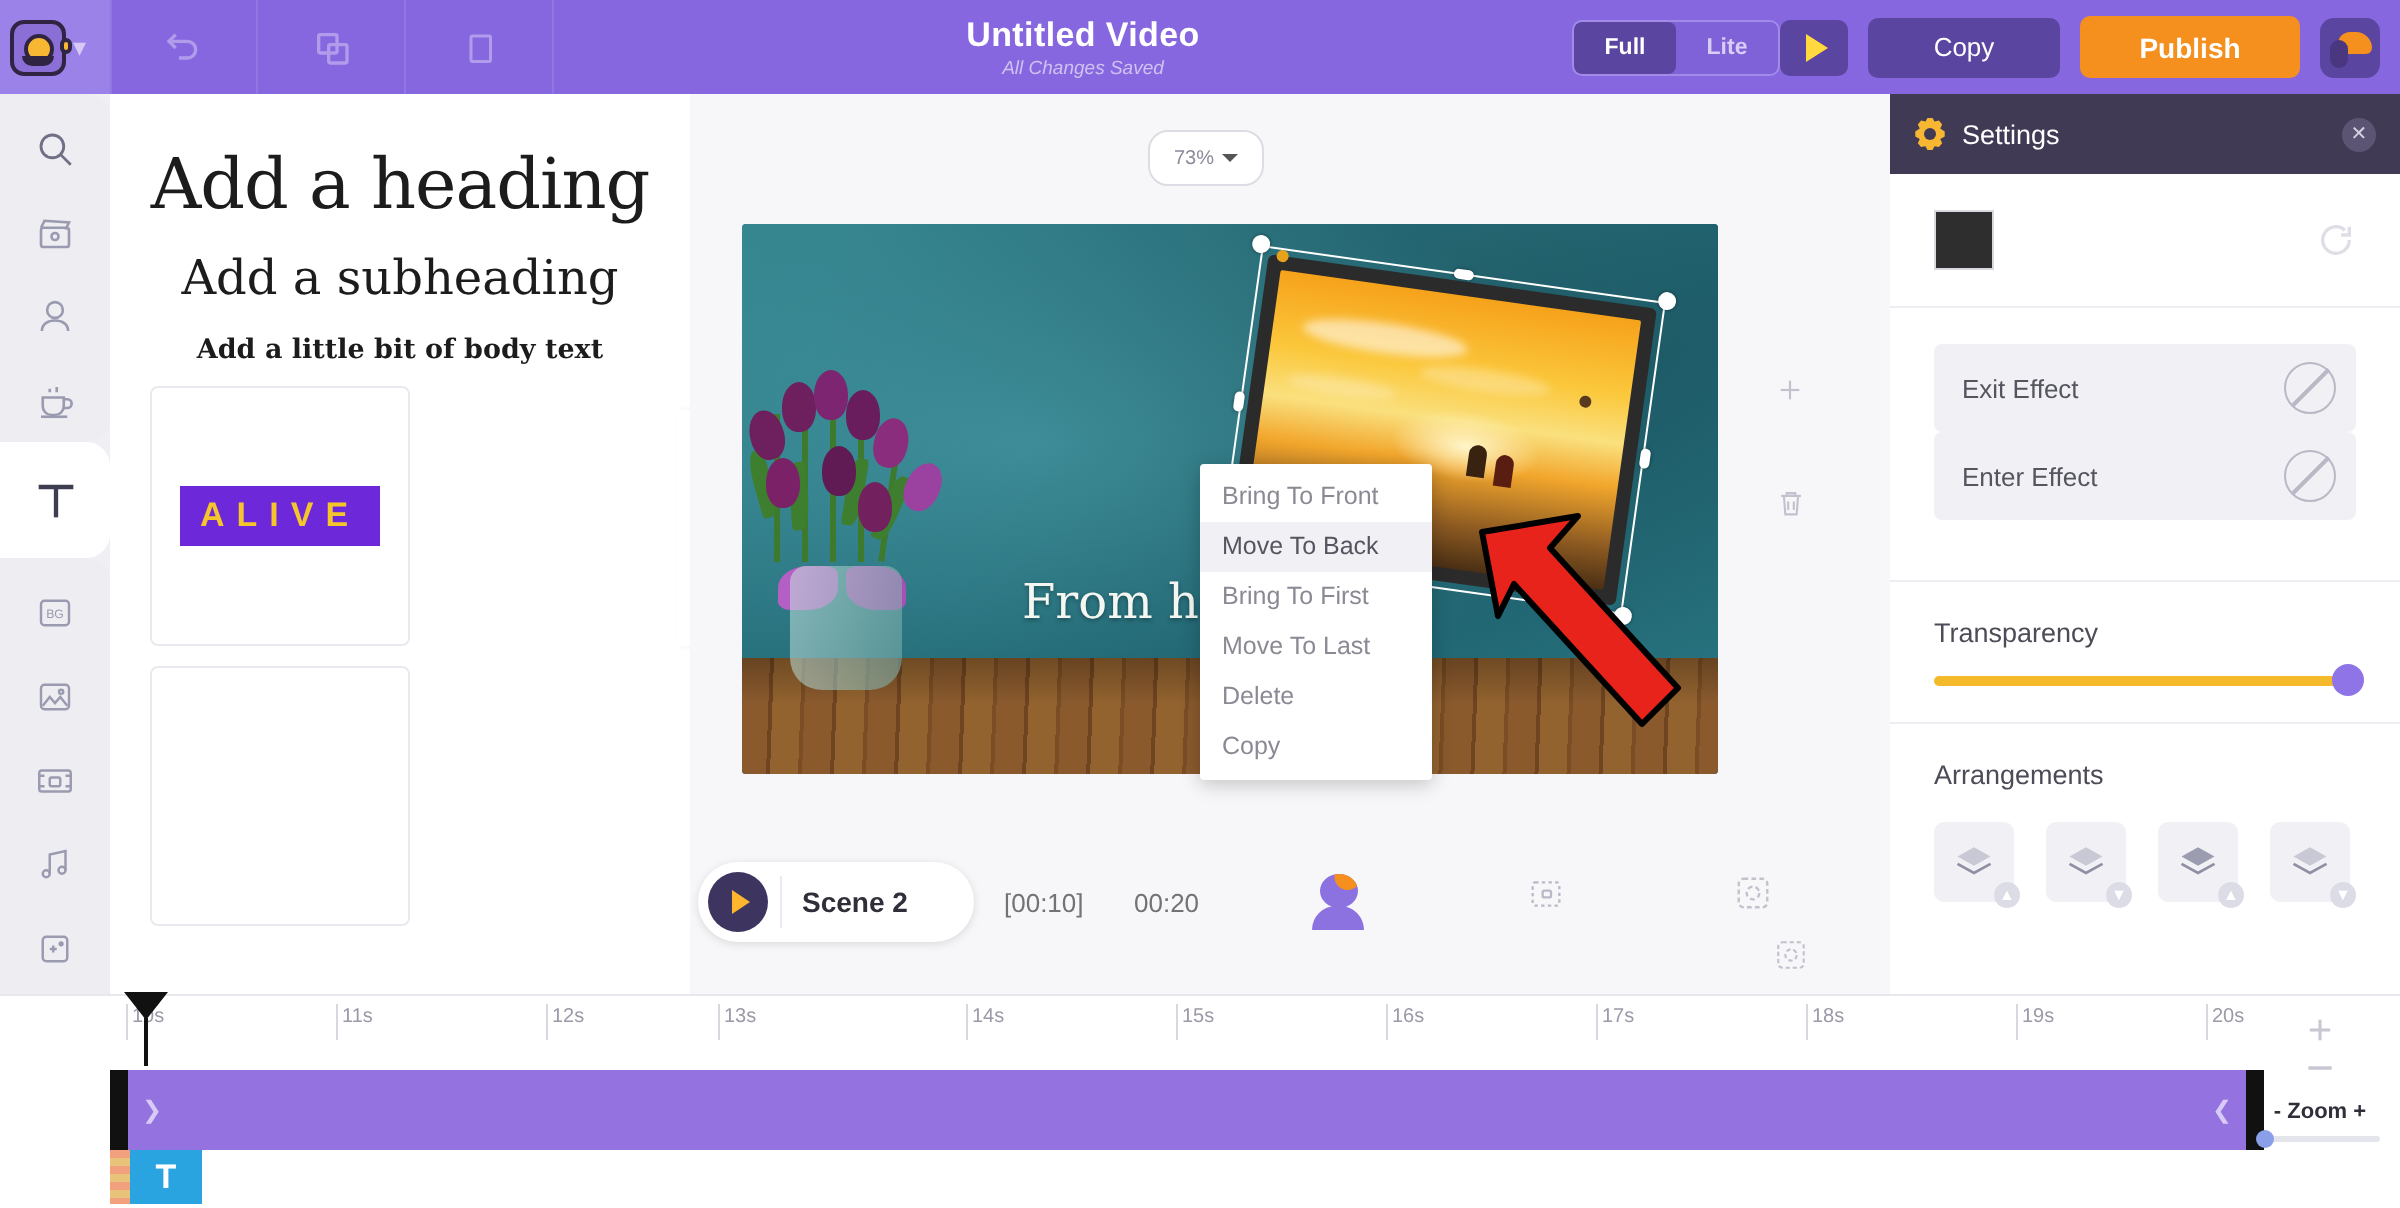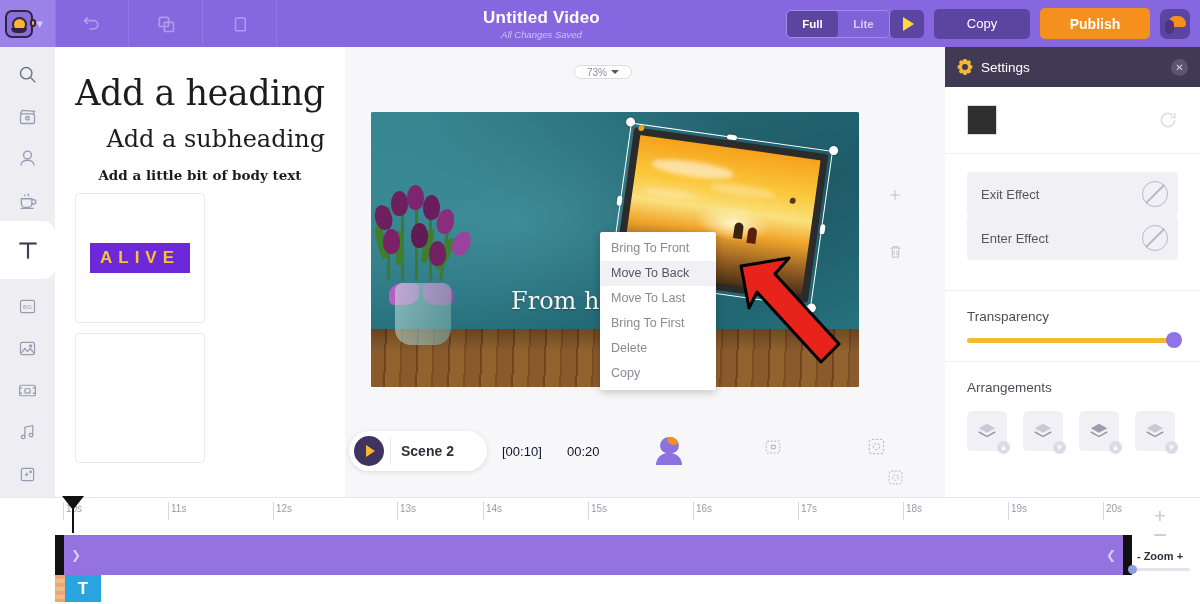--- a/index.html
+++ b/index.html
@@ -65,40 +65,40 @@
   .av-h:after { content:""; position:absolute; left:7px; top:-2px; width:13px; height:10px;
     background:#f5901f; border-radius:0 0 10px 10px; transform:rotate(8deg); }
   .av-b { position:absolute; left:1px; bottom:0; width:24px; height:11px;
     border-radius:12px 12px 0 0; background:#8b72e0; }
 
   
   .lib { position:absolute; left:55px; top:47px; width:290px; height:450px;
     background:#fff; padding:26px 20px 0 20px; overflow:hidden; }
   .lib-h1 { font-family:"DejaVu Serif", serif; font-size:35px; color:#1c1c1c; text-align:center;
     letter-spacing:-.5px; }
-  .lib-h2 { font-family:"DejaVu Serif", serif; font-size:24px; color:#1c1c1c; text-align:right;
+  .lib-h2 { font-family:"DejaVu Serif", serif; font-size:24px; color:#1c1c1c; text-align:center;
     margin-top:12px; }
   .lib-h3 { font-family:"DejaVu Serif", serif; font-size:13.5px; font-weight:bold; color:#1c1c1c;
     text-align:center; margin-top:14px; }
   .grid { display:flex; flex-wrap:wrap; gap:10px; margin-top:10px; }
   .card { width:130px; height:130px; border:1px solid #e9e9ef; border-radius:4px; background:#fff;
     display:flex; flex-direction:column; align-items:center; justify-content:center; }
   .c1-t { font-family:"DejaVu Serif", serif; font-style:italic; font-weight:bold; font-size:13px;
     color:#111; }
   .c1-rule { width:92px; height:3px; background:#f5c52c; margin:3px 0 6px; }
   .c1-s { font-size:7.5px; letter-spacing:1.2px; color:#777; font-weight:bold; }
   .c2-box { background:#6d28d9; padding:5px 10px; }
   .c2-t { color:#f5c52c; font-weight:bold; font-size:17px; letter-spacing:6px; }
   .lib-collapse { position:absolute; left:338px; top:205px; width:24px; height:118px;
     background:#fff; border-radius:0 14px 14px 0; box-shadow:2px 0 4px rgba(0,0,0,.06);
     display:flex; align-items:center; justify-content:center; color:#6c63b5; font-size:13px; }
 
   
   .work { position:absolute; left:345px; top:47px; width:600px; height:450px; background:#f7f7f9; }
-  .zoom-pill { position:absolute; left:229px; top:18px; width:58px; height:14px;
+  .zoom-pill { position:absolute; left:229px; top:18px; width:58px; height:28px;
     border:1px solid #dcdce4; border-radius:10px; background:#fff; display:flex;
     align-items:center; justify-content:center; gap:4px; }
   .zoom-pill span { font-size:10px; color:#8b8b9c; }
   .zoom-pill i { width:0;height:0;border-left:4px solid transparent;border-right:4px solid transparent;
     border-top:4px solid #555; }
 
   .stage { position:absolute; left:26px; top:65px; width:488px; height:275px; overflow:hidden;
     border-radius:2px; background:linear-gradient(160deg,#2e7f8c 0%,#1f6673 45%,#2a7b88 100%); }
   .wall { position:absolute; inset:0; background:
      radial-gradient(ellipse at 30% 40%, rgba(90,180,190,.45), transparent 60%),
@@ -151,21 +151,21 @@
   
   .scene-bar { position:absolute; left:0; top:370px; width:600px; height:80px; }
   .scene-chip { position:absolute; left:4px; top:14px; width:138px; height:40px; background:#fff;
     border-radius:20px; box-shadow:0 1px 5px rgba(0,0,0,.12); display:flex; align-items:center; }
   .sc-play { width:30px; height:30px; margin-left:5px; border-radius:50%; background:#3d3560;
     display:flex; align-items:center; justify-content:center; }
   .sc-play i { width:0;height:0;border-left:9px solid #ffb52e;border-top:6px solid transparent;
     border-bottom:6px solid transparent; margin-left:3px; }
   .sc-div { width:1px; height:26px; background:#eceaf2; margin:0 10px 0 6px; }
   .sc-name { font-size:14px; font-weight:bold; color:#2f2f3a; }
-  .tm { position:absolute; top:27px; font-size:13px; color:#0f172a; }
+  .tm { position:absolute; top:27px; font-size:13px; color:#737373; }
   .sb-ic { position:absolute; top:20px; }
 
   
   .settings { position:absolute; left:945px; top:47px; width:255px; height:450px; background:#fff; }
   .set-head { height:40px; background:#413a55; display:flex; align-items:center; padding:0 12px; }
   .gear { width:16px; height:16px; position:relative; }
   .gear:before{content:"";position:absolute;inset:0;background:#f7b733;
     clip-path:polygon(42% 0,58% 0,64% 11%,78% 8%,88% 20%,82% 33%,96% 42%,96% 58%,82% 66%,88% 79%,78% 91%,64% 88%,58% 100%,42% 100%,36% 88%,22% 91%,12% 79%,18% 66%,4% 58%,4% 42%,18% 33%,12% 20%,22% 8%,36% 11%);}
   .gear:after{content:"";position:absolute;left:5px;top:5px;width:6px;height:6px;border-radius:50%;background:#413a55;}
   .set-title { color:#fff; font-size:13.5px; margin-left:8px; }
@@ -482,22 +482,22 @@
         <rect x="3" y="3" width="18" height="18" rx="3"></rect>
           <circle cx="12" cy="12" r="4"></circle>
         </svg>
     </div>
   </div>
 </div>
 
 <div class="menu">
   <div>Bring To Front</div>
   <div class="sel">Move To Back</div>
+  <div>Bring To First</div>
   <div>Move To Last</div>
-  <div>Bring To First</div>
   <div>Delete</div>
   <div>Copy</div>
 </div>
 
 <svg class="arrow-svg" width="110" height="115" viewBox="0 0 110 115">
   <path d="M6 14 L54 6 L40 22 L104 92 L86 110 L22 40 L14 56 Z" fill="#e8231b" stroke="#000" stroke-width="3" stroke-linejoin="round"></path>
 </svg>
 
 <div class="settings">
   <div class="set-head">
@@ -569,21 +569,21 @@
   <div class="ruler">
     <div class="tick" style="left:8px;">
         <span>10s</span>
       </div>
     <div class="tick" style="left:113px;">
         <span>11s</span>
       </div>
     <div class="tick" style="left:218px;">
         <span>12s</span>
       </div>
-    <div class="tick" style="left:342px;text-align:right;">
+    <div class="tick" style="left:304px;text-align:right;">
         <span>13s</span>
       </div>
     <div class="tick" style="left:428px;">
         <span>14s</span>
       </div>
     <div class="tick" style="left:533px;">
         <span>15s</span>
       </div>
     <div class="tick" style="left:638px;">
         <span>16s</span>

